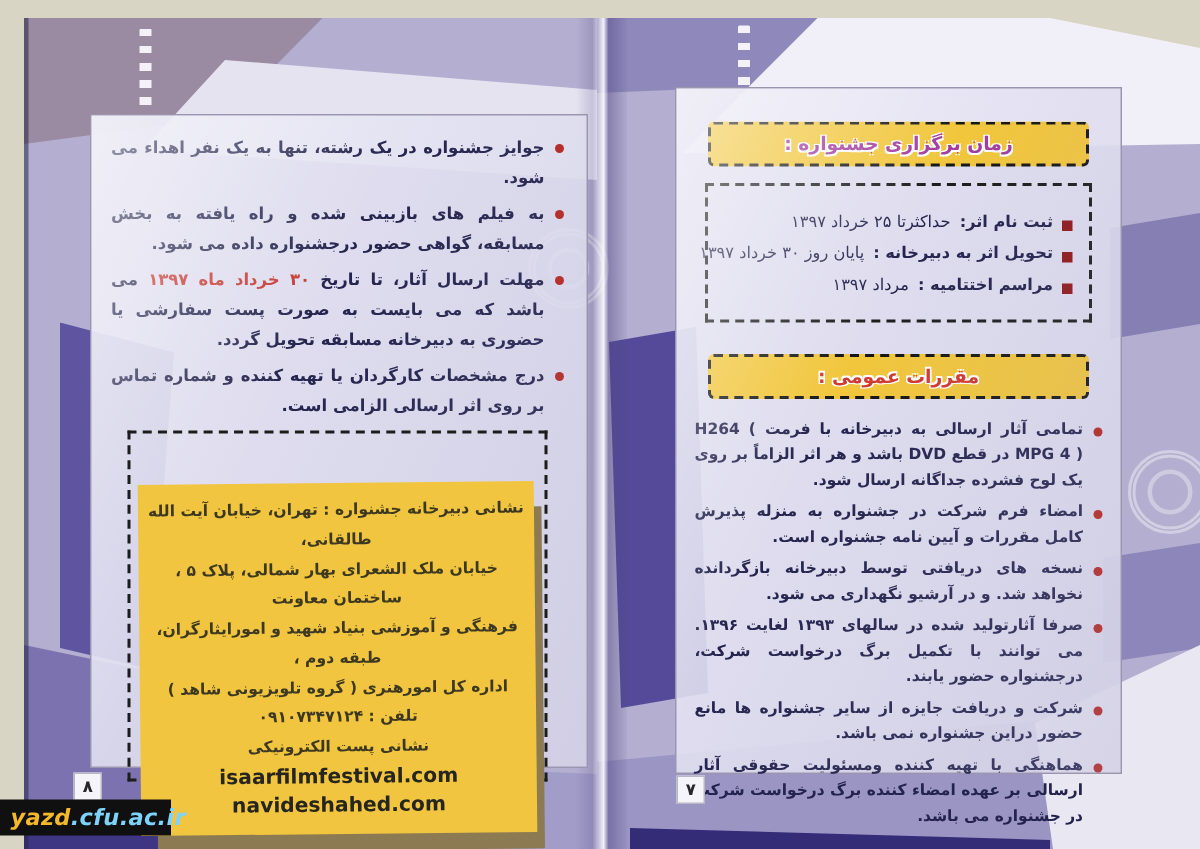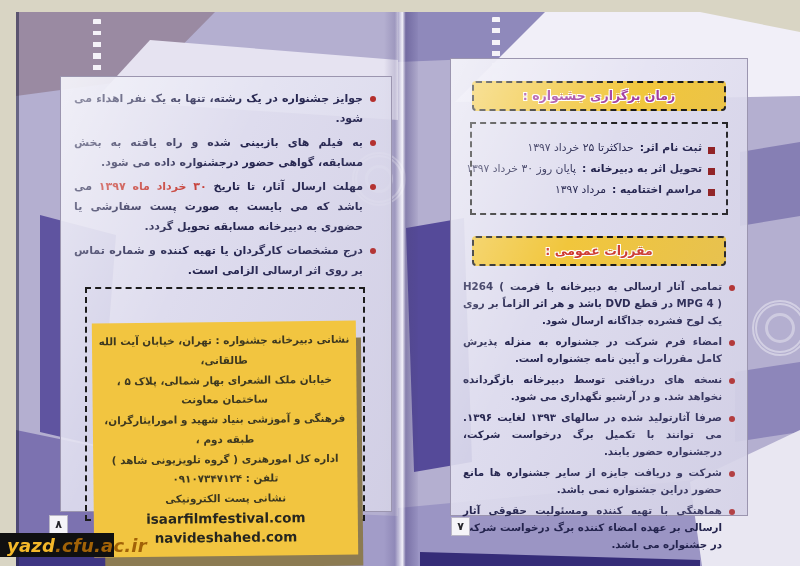--- a/index.html
+++ b/index.html
@@ -50,23 +50,23 @@
   .sch-row{display:flex;align-items:center;gap:6px;font-size:10.8px;line-height:1.95;}
   .sch-label{font-weight:bold;white-space:nowrap;}
   .sch-value{font-weight:normal;white-space:nowrap;}
   .regs{margin-top:12px;padding:0 2px;}
   
   .pageno{position:absolute;width:17px;height:17px;background:#f5f4f8;border:1px solid #b9b6c6;
     display:flex;align-items:center;justify-content:center;font-size:11px;font-weight:bold;color:#26262b;}
   
   .watermark{position:absolute;left:0;top:533px;width:114px;height:24px;background:#101010;
     display:flex;align-items:center;padding-left:7px;box-sizing:border-box;
-    font-style:italic;font-weight:bold;font-size:18px;letter-spacing:.2px;}
+    font-style:italic;font-weight:bold;font-size:15px;letter-spacing:.2px;}
   .wm-a{color:#f4b82a;}
-  .wm-b{color:#a16207;}
+  .wm-b{color:#7dd3fc;}
 </style>
 </head>
 <body>
 
 <div class="abs booklet-base"></div>
 
 <div class="shape" style="background:#9a8aa2;clip-path:polygon(16px 12px,215px 12px,150px 78px,16px 96px);"></div>
 <div class="shape" style="background:#8f89bb;clip-path:polygon(398px 12px,800px 12px,800px 46px,398px 62px);"></div>
 <div class="shape" style="background:#f1eff8;clip-path:polygon(545px 12px,800px 12px,800px 96px,455px 102px);"></div>
 <div class="shape" style="background:#e6e3f1;clip-path:polygon(150px 40px,398px 60px,398px 120px,95px 100px);"></div>

